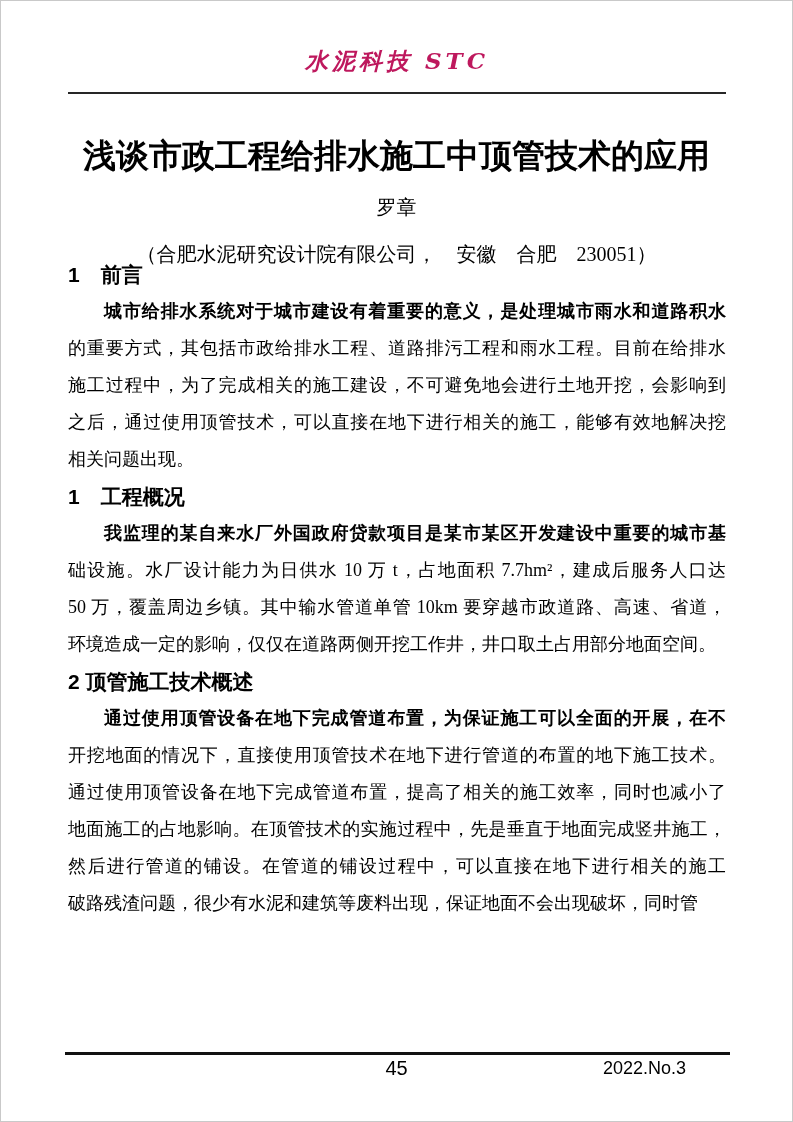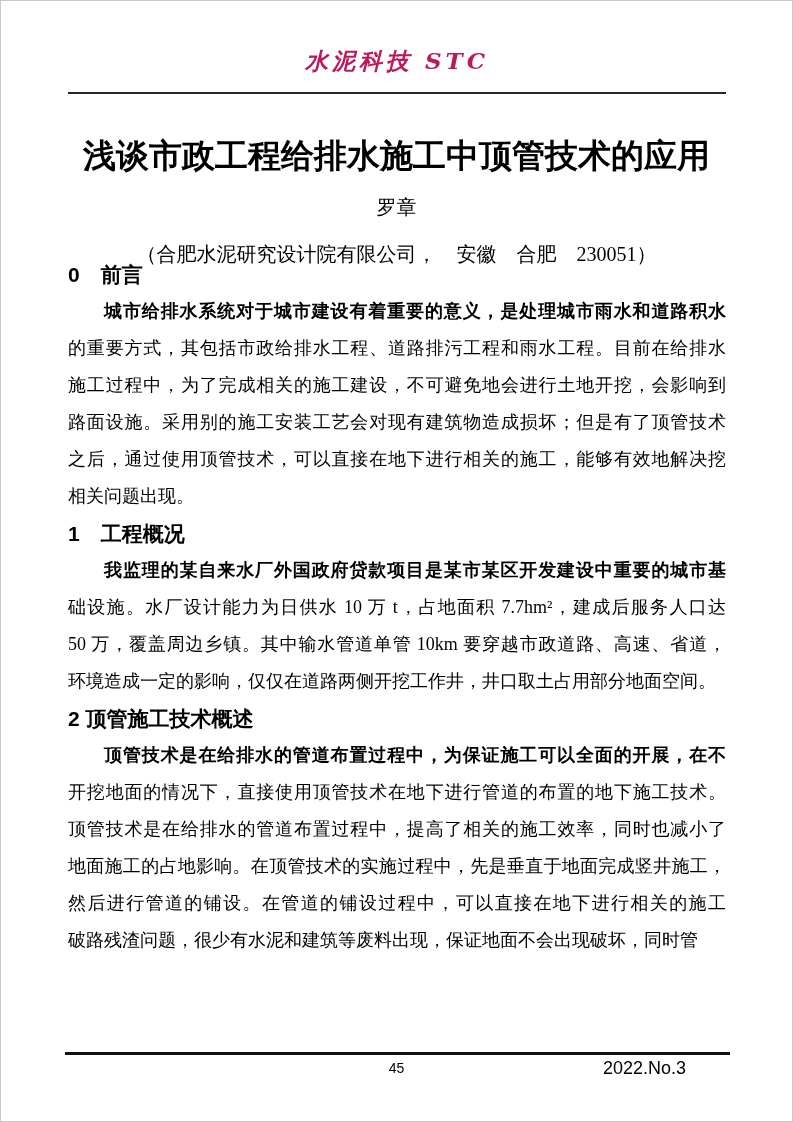--- a/index.html
+++ b/index.html
@@ -95,21 +95,21 @@
   .footer-rule {
     position: absolute;
     top: 1051px; left: 64px; right: 62px;
     border-top: 3px solid #111;
   }
   .page-number {
     position: absolute;
     top: 1058px; left: 0; right: 0;
     text-align: center;
     font-family: "Liberation Sans", "DejaVu Sans", sans-serif;
-    font-size: 14px;
+    font-size: 20px;
     line-height: 18px;
     color: #000;
   }
   .issue {
     position: absolute;
     top: 1058px; right: 106px;
     font-family: Liberation Sans, sans-serif;
     font-size: 18px;
     line-height: 18px;
     color: #000000;
@@ -125,47 +125,46 @@
 
   <h1 class="title">浅谈市政工程给排水施工中顶管技术的应用</h1>
 
   <div class="author">罗章</div>
 
   <div class="affiliation">（合肥水泥研究设计院有限公司，　安徽　合肥　230051）</div>
 
   <main class="content">
 
     <section>
-      <h2 class="sec-heading">0　前言</h2>
+      <h2 class="sec-heading">1　前言</h2>
       <div class="para">
           <div class="para-line">城市给排水系统对于城市建设有着重要的意义，是处理城市雨水和道路积水</div>
           <div class="para-line">的重要方式，其包括市政给排水工程、道路排污工程和雨水工程。目前在给排水</div>
           <div class="para-line">施工过程中，为了完成相关的施工建设，不可避免地会进行土地开挖，会影响到</div>
-          <div class="para-line">路面设施。采用别的施工安装工艺会对现有建筑物造成损坏；但是有了顶管技术</div>
           <div class="para-line">之后，通过使用顶管技术，可以直接在地下进行相关的施工，能够有效地解决挖</div>
           <div class="para-line">相关问题出现。</div>
         </div>
     </section>
 
     <section>
       <h2 class="sec-heading">1　工程概况</h2>
       <div class="para">
           <div class="para-line">我监理的某自来水厂外国政府贷款项目是某市某区开发建设中重要的城市基</div>
           <div class="para-line">础设施。水厂设计能力为日供水 10 万 t，占地面积 7.7hm²，建成后服务人口达</div>
           <div class="para-line">50 万，覆盖周边乡镇。其中输水管道单管 10km 要穿越市政道路、高速、省道，</div>
           <div class="para-line">环境造成一定的影响，仅仅在道路两侧开挖工作井，井口取土占用部分地面空间。</div>
         </div>
     </section>
 
     <section>
       <h2 class="sec-heading">2 顶管施工技术概述</h2>
       <div class="para">
-          <div class="para-line">顶管技术是在给排水的管道布置过程中，为保证施工可以全面的开展，在不</div>
+          <div class="para-line">通过使用顶管设备在地下完成管道布置，为保证施工可以全面的开展，在不</div>
           <div class="para-line">开挖地面的情况下，直接使用顶管技术在地下进行管道的布置的地下施工技术。</div>
-          <div class="para-line">顶管技术是在给排水的管道布置过程中，提高了相关的施工效率，同时也减小了</div>
+          <div class="para-line">通过使用顶管设备在地下完成管道布置，提高了相关的施工效率，同时也减小了</div>
           <div class="para-line">地面施工的占地影响。在顶管技术的实施过程中，先是垂直于地面完成竖井施工，</div>
           <div class="para-line">然后进行管道的铺设。在管道的铺设过程中，可以直接在地下进行相关的施工</div>
           <div class="para-line">破路残渣问题，很少有水泥和建筑等废料出现，保证地面不会出现破坏，同时管</div>
         </div>
     </section>
 
   </main>
 
   <div class="footer-rule"></div>
   <div class="page-number">45</div>

